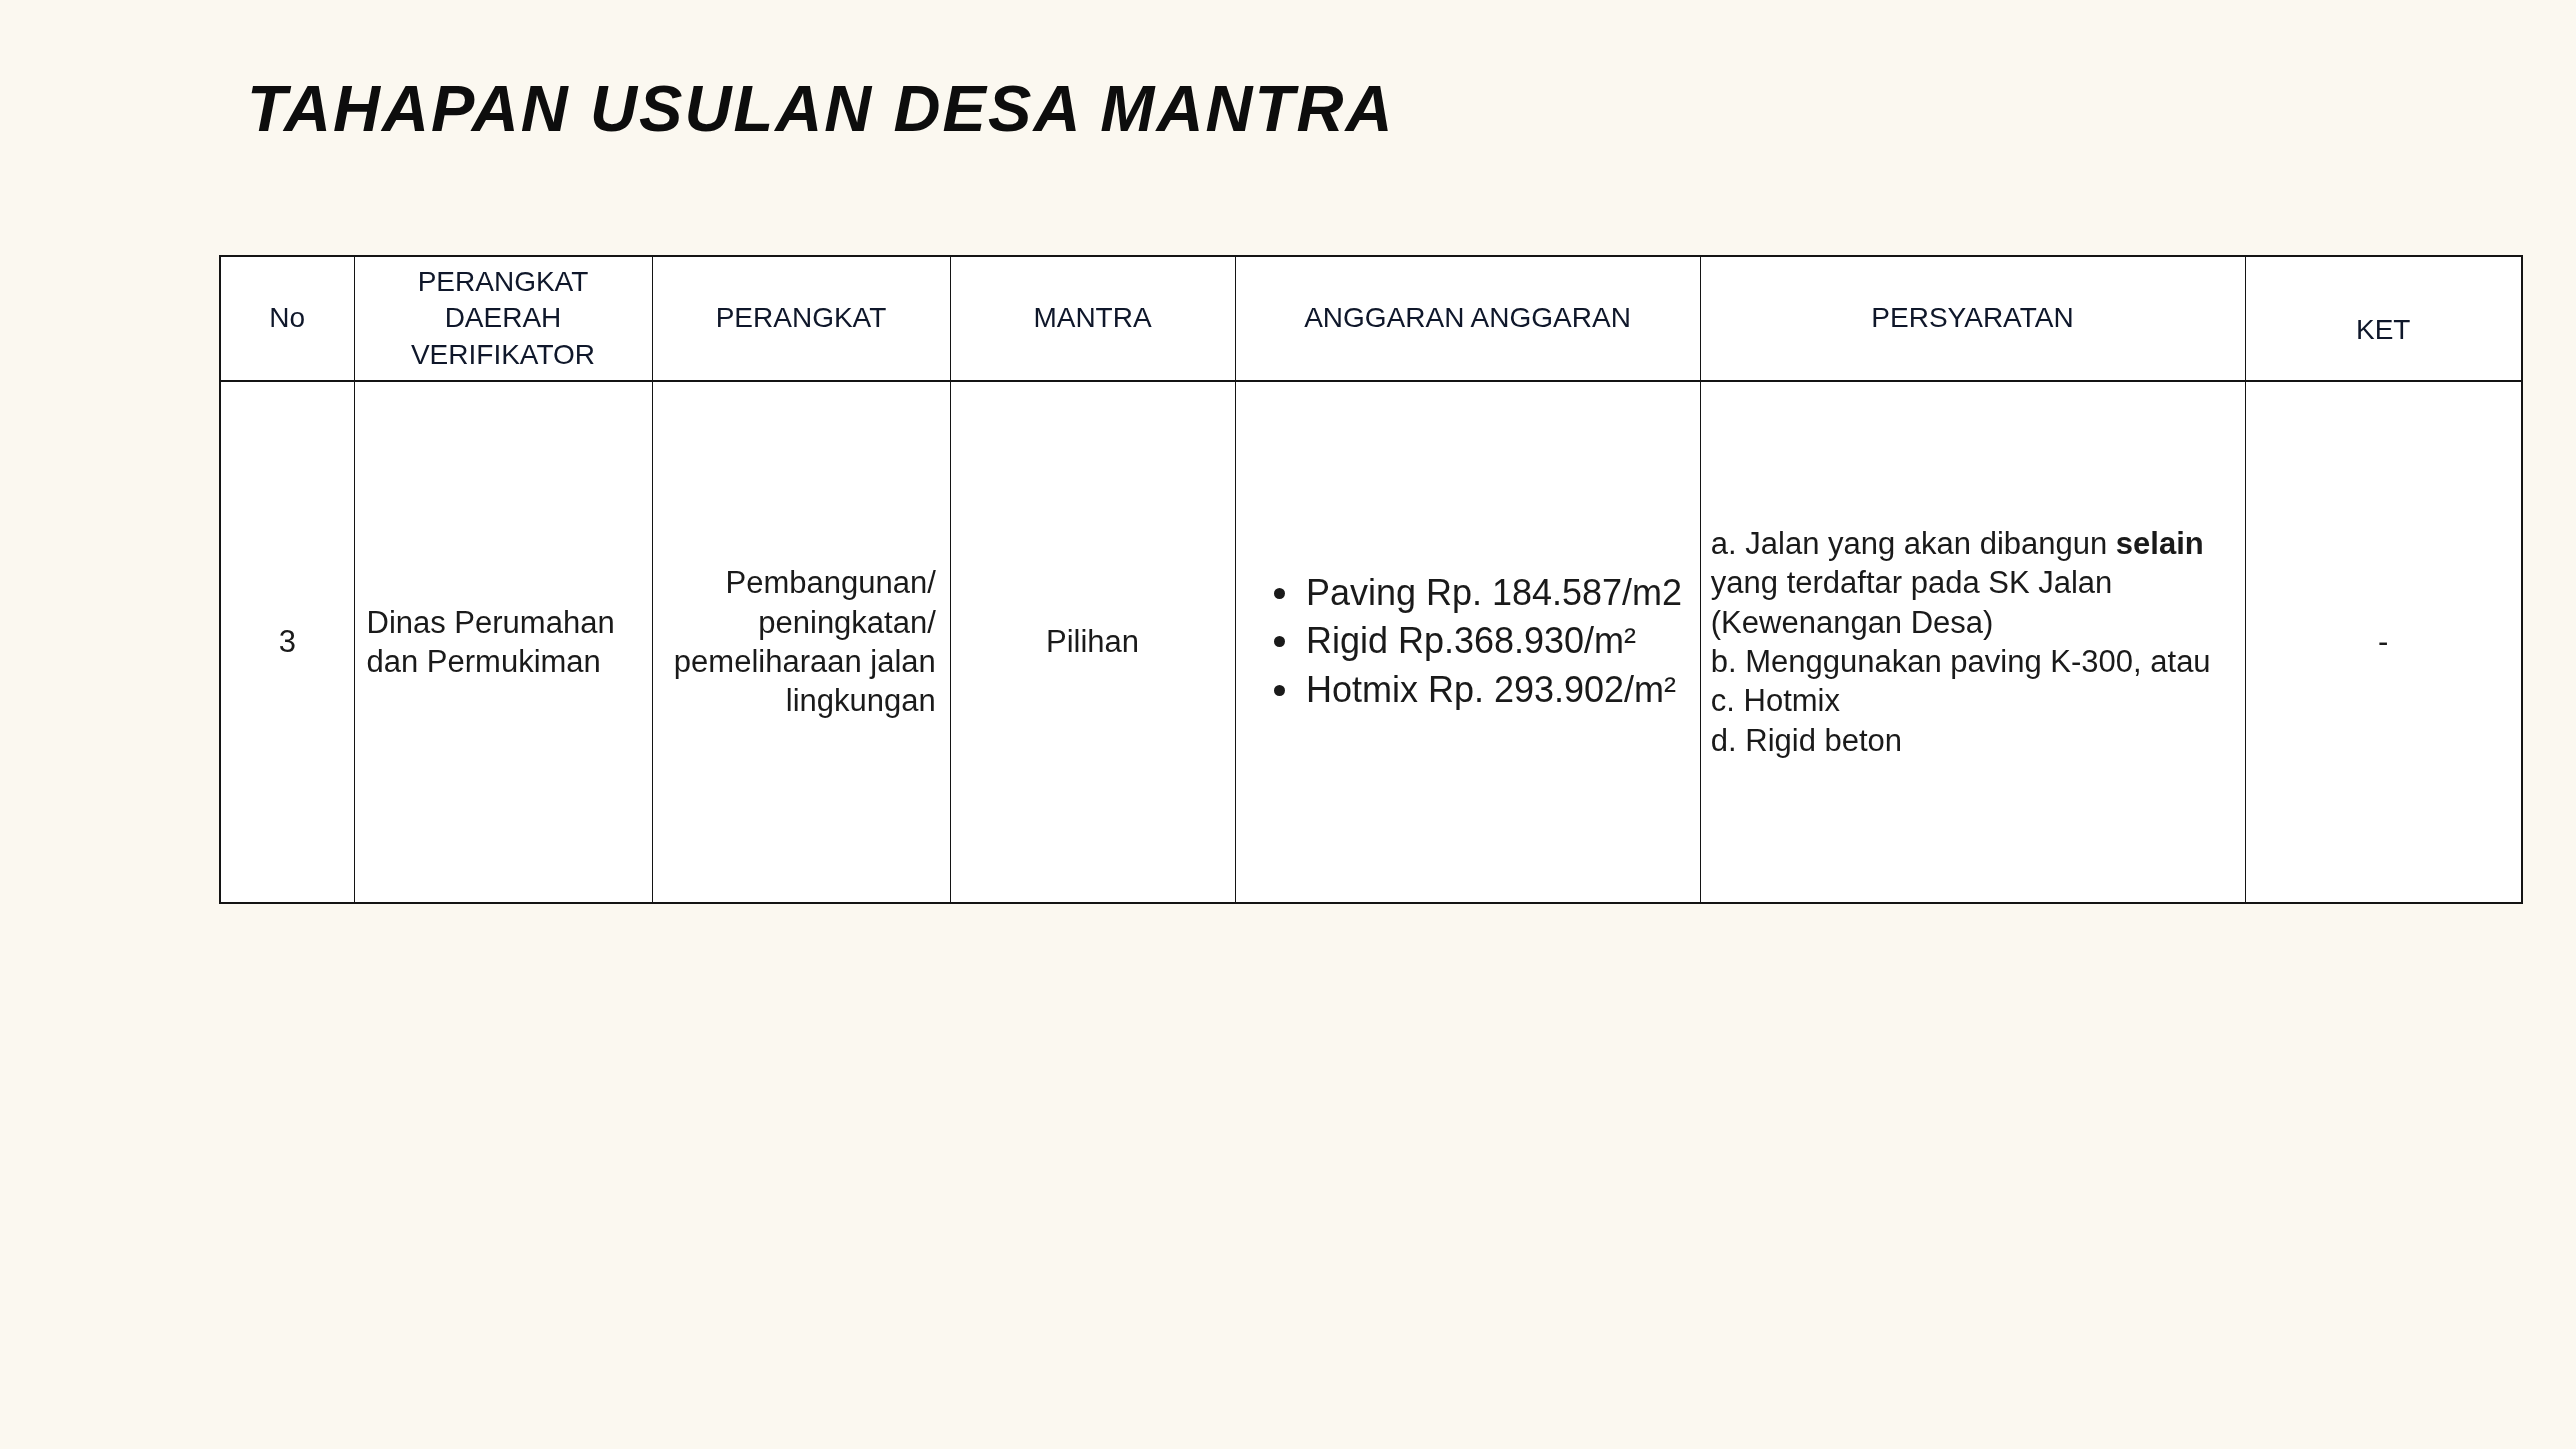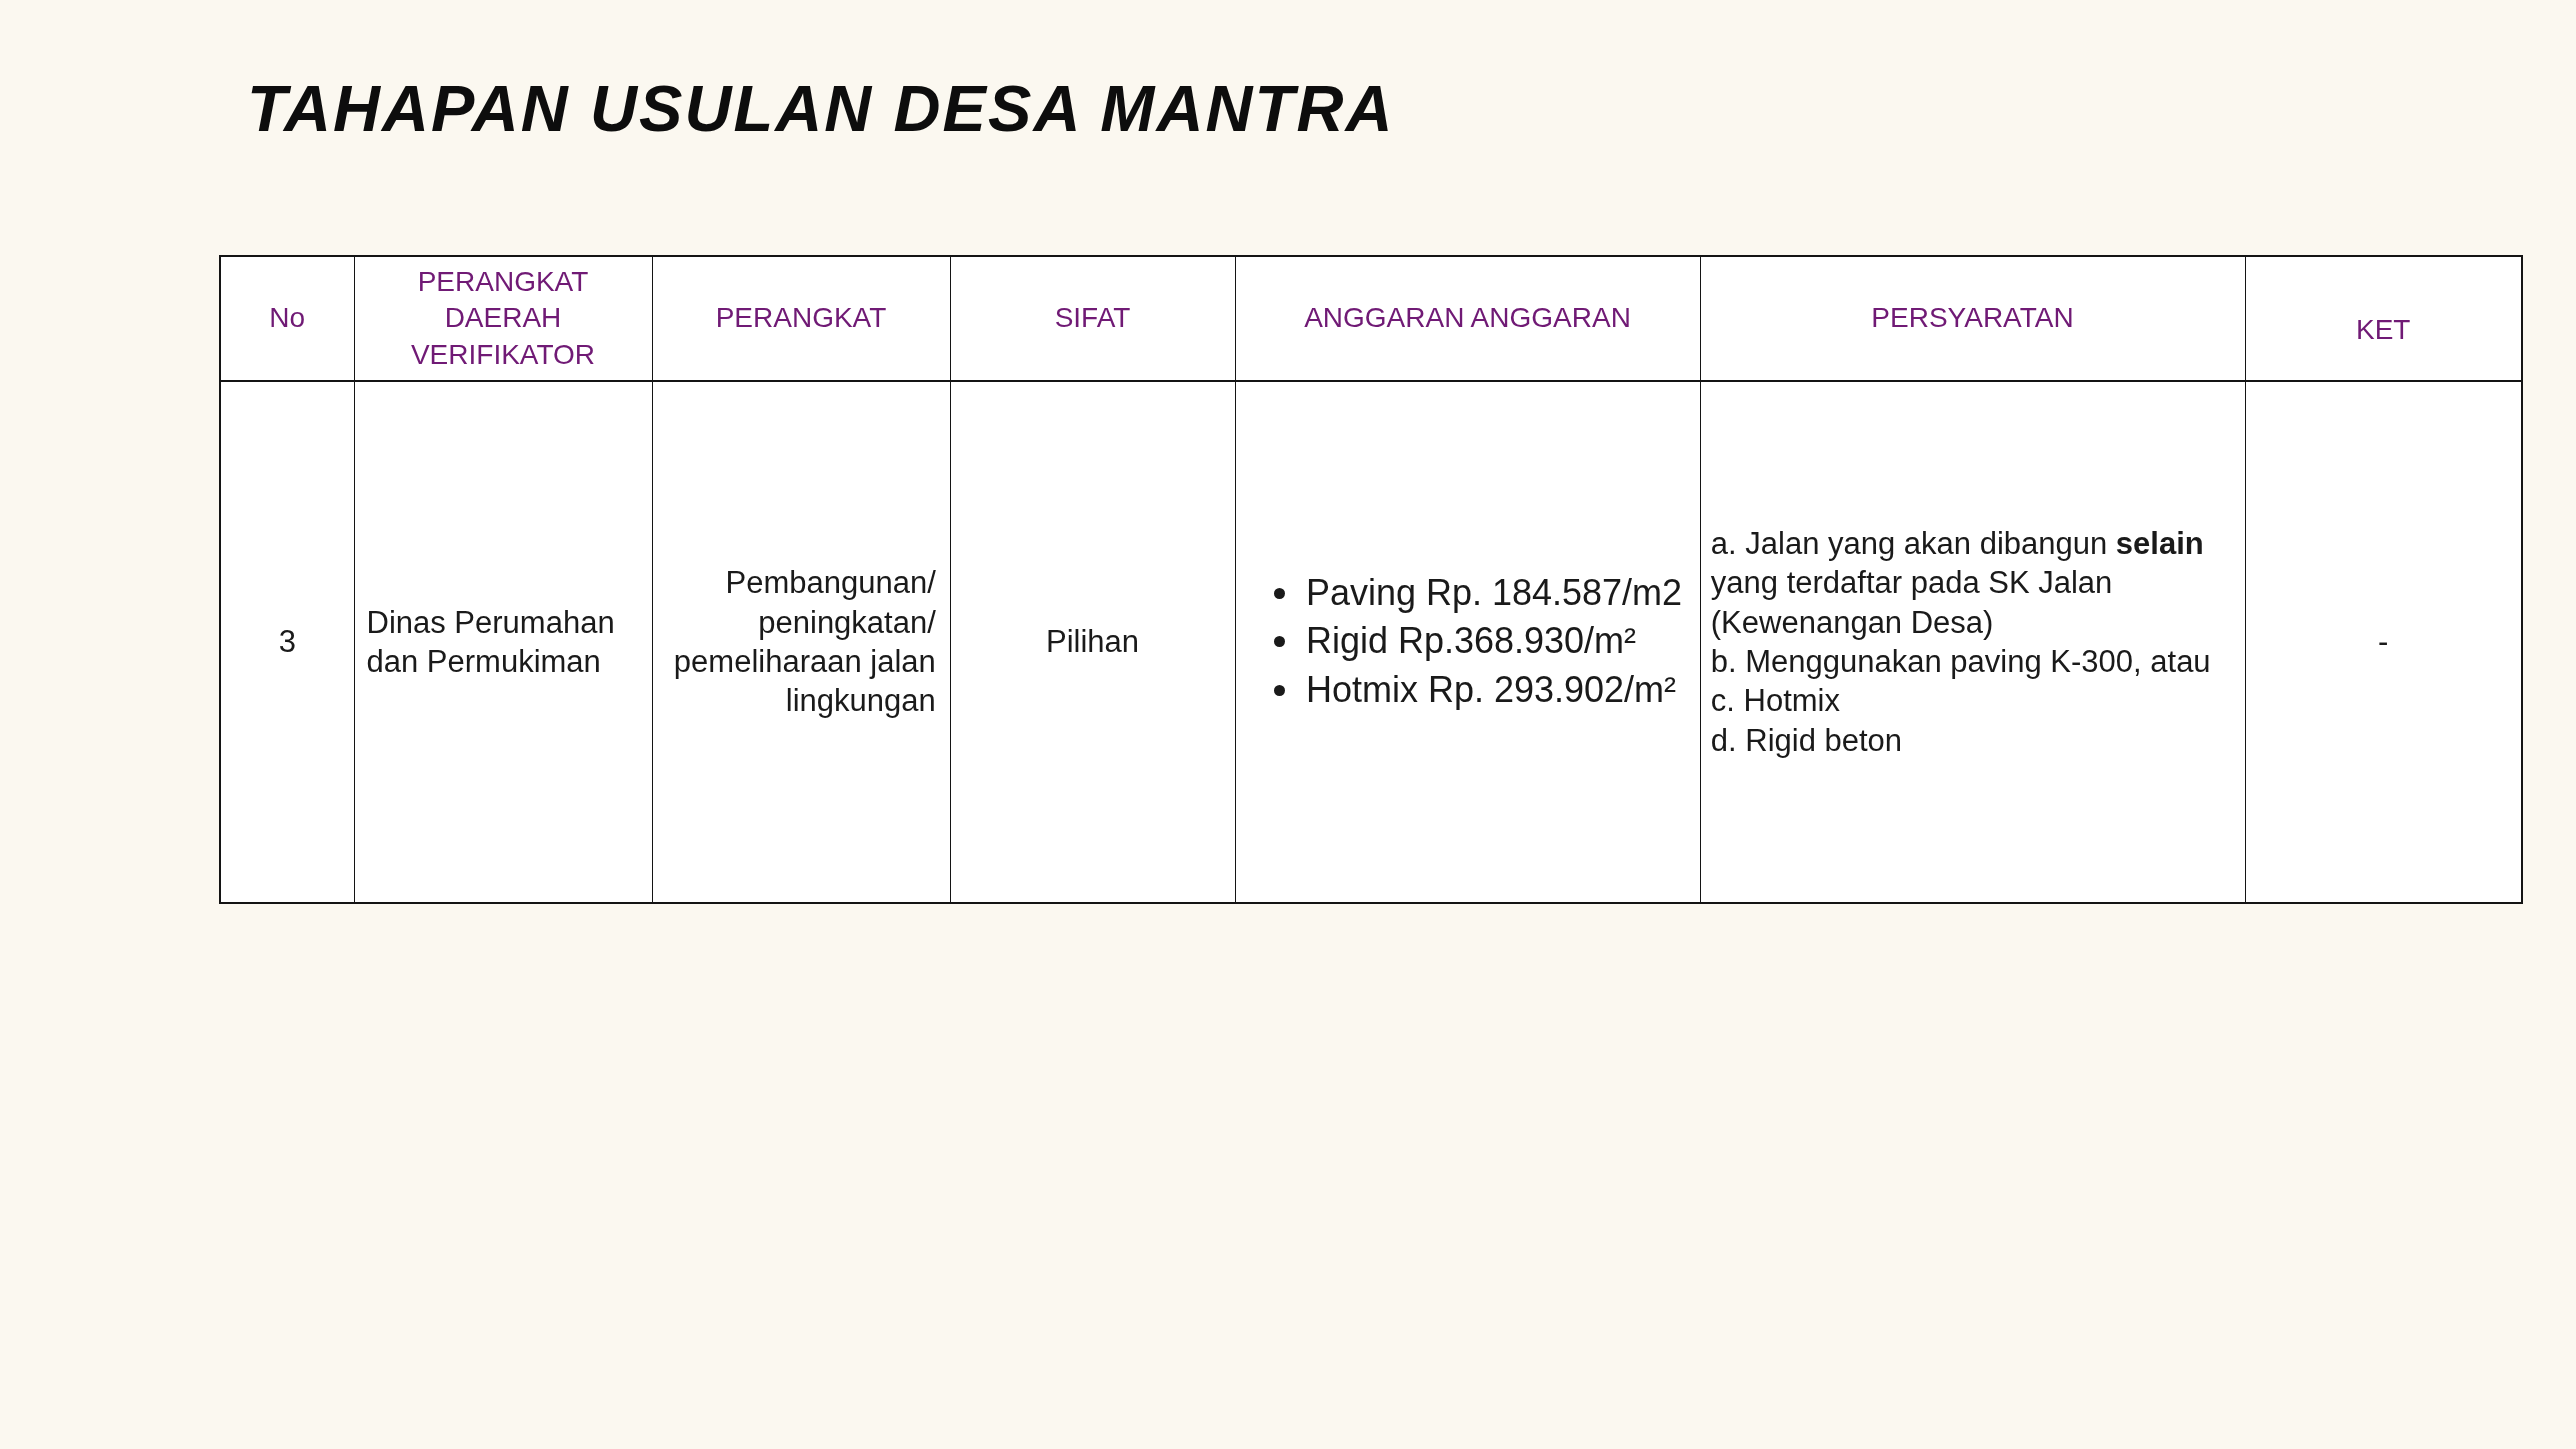--- a/index.html
+++ b/index.html
@@ -42,21 +42,21 @@
   }
   .tbl thead th { border-bottom-width: 2.6px; }
   tr.header-row { height: 118px; }
   tr.body-row  { height: 522px; }
   th {
     font-size: 28px;
     font-weight: 400;
     text-align: center;
     line-height: 1.3;
     padding: 6.9px 19px;
-    color: #701a75;
+    color: #0f172a;
   }
   th.th-ket { padding-top: 31px; }
   td { font-size: 31px; line-height: 1.27; color: #1a1a1a; }
   td.td-no    { text-align: center; }
   td.td-perangkat  { text-align: left; padding: 8.6px 10.3px 8.6px 12px; }
   td.td-penggunaan { text-align: right; padding: 8.6px 13.7px 8.6px 10.3px; }
   td.td-sifat { text-align: center; }
   td.td-alokasi { padding: 8.6px 8.6px 8.6px 0; }
   ul.bullets {
     margin: 0;
@@ -86,21 +86,21 @@
       <col style="width:285px">
       <col style="width:465px">
       <col style="width:545px">
       <col style="width:277px">
     </colgroup>
     <thead>
       <tr class="header-row">
         <th class="th-no">No</th>
         <th class="th-perangkat">PERANGKAT DAERAH VERIFIKATOR</th>
         <th class="th-penggunaan">PERANGKAT</th>
-        <th class="th-sifat">SIFAT</th>
+        <th class="th-sifat">MANTRA</th>
         <th class="th-alokasi">ANGGARAN ANGGARAN</th>
         <th class="th-persyaratan">PERSYARATAN</th>
         <th class="th-ket">KET</th>
       </tr>
     </thead>
     <tbody>
       <tr class="body-row">
         <td class="td-no">3</td>
         <td class="td-perangkat">Dinas Perumahan dan Permukiman</td>
         <td class="td-penggunaan">Pembangunan/ peningkatan/ pemeliharaan jalan lingkungan</td>

